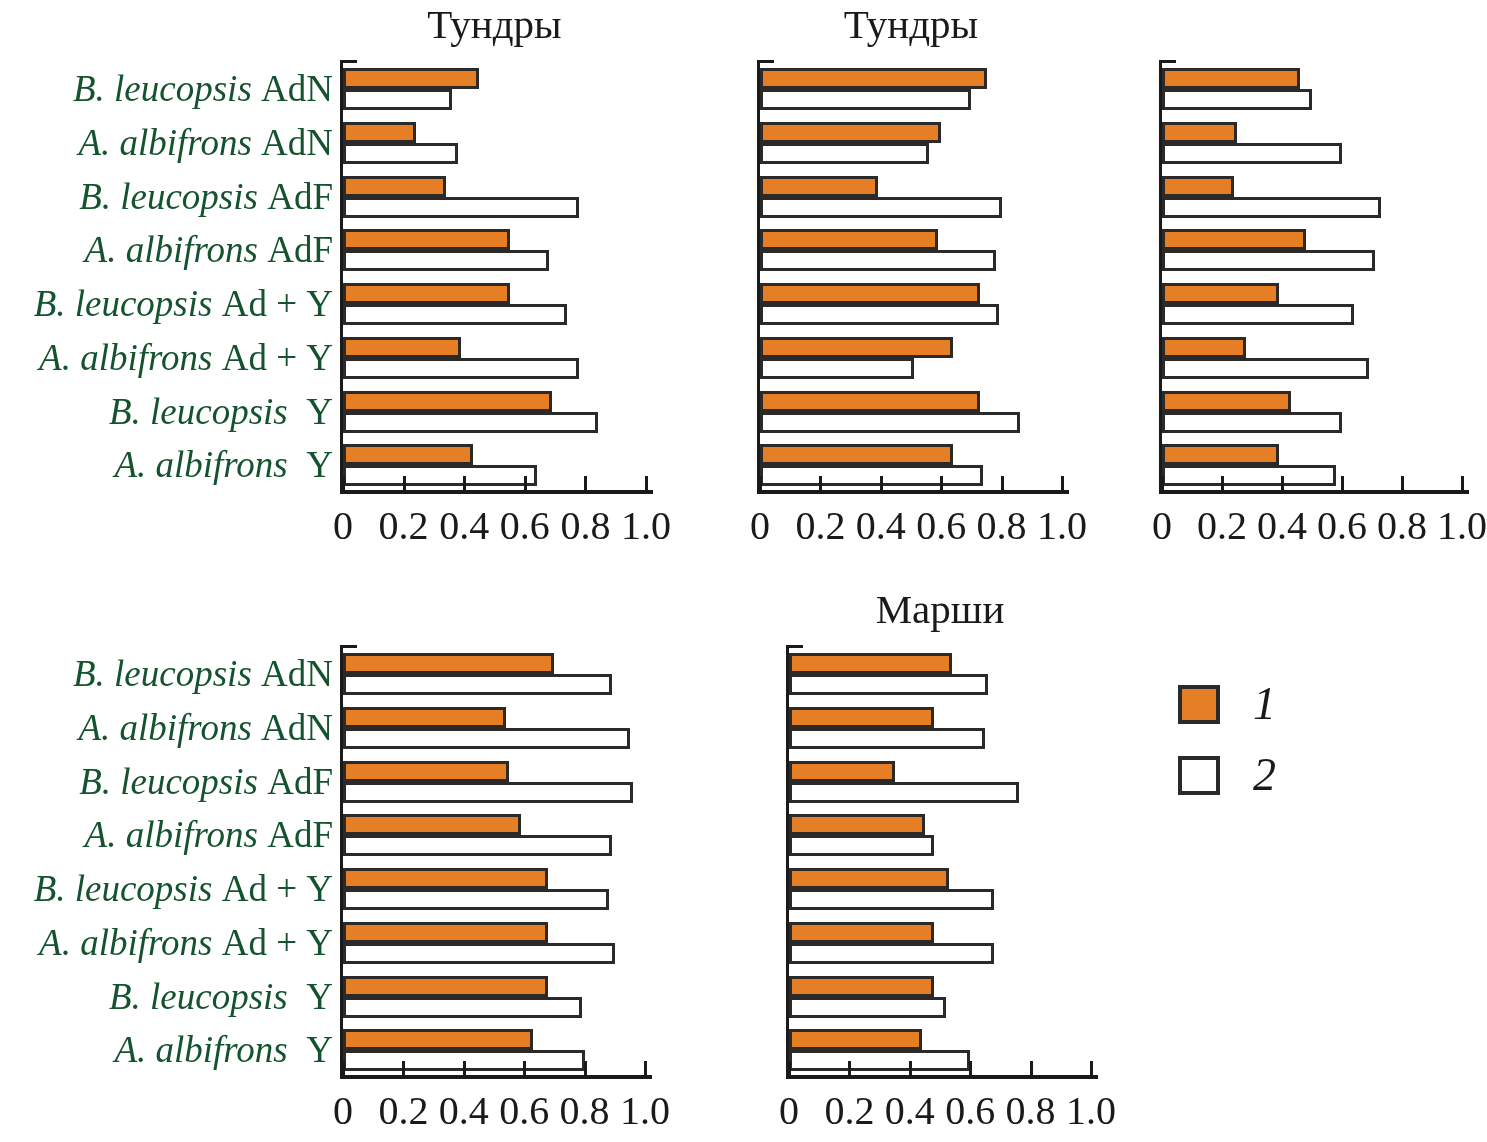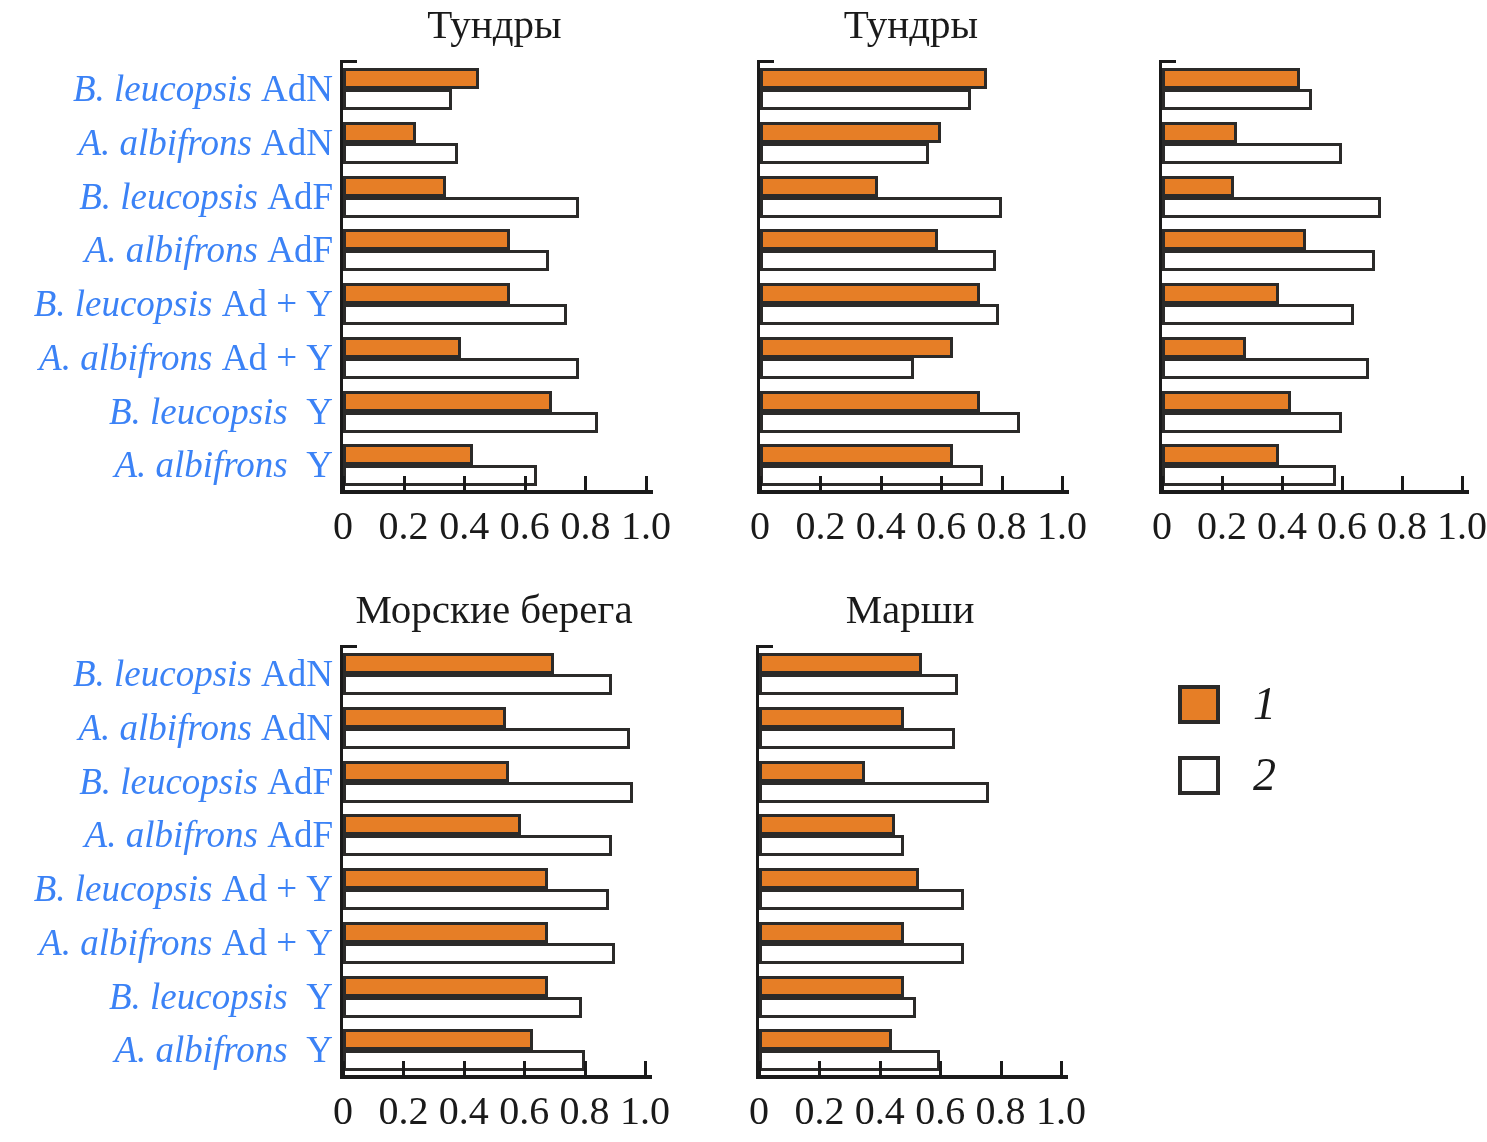--- a/index.html
+++ b/index.html
@@ -30,21 +30,21 @@
   .ytickcap { position: absolute; left: -3px; top: 0; width: 17px; height: 3px; background: var(--axis); }
   .xaxis { position: absolute; left: -3px; height: 4px; background: var(--axis); }
   .xtick { position: absolute; width: 3px; height: 14px; background: var(--axis); }
   .xticklabel {
     position: absolute; transform: translateX(-50%);
     font-size: 40px; line-height: 44px; color: var(--axis); white-space: nowrap;
   }
   .catlabel {
     position: absolute; right: calc(100% + 10px);
     white-space: nowrap; 
-    font-size: 37px; line-height: 44px; color: #3b82f6;
+    font-size: 37px; line-height: 44px; color: #14532d;
   }
   .catlabel i { font-style: italic; }
   .legend { position: absolute; left: 1178px; top: 684px; }
   .legend-row { display: flex; align-items: center; height: 40px; margin-bottom: 31px; }
   .swatch {
     width: 42px; height: 39px; box-sizing: border-box;
     border: 4px solid var(--outline); margin-right: 33px;
   }
   .swatch.s1 { background: var(--s1); }
   .swatch.s2 { background: var(--s2); }
@@ -161,21 +161,20 @@
       <div class="xticklabel" style="left: 120px; top: 444px;">0.4</div>
       <div class="xtick" style="left: 179px; top: 416px;"></div>
       <div class="xticklabel" style="left: 180px; top: 444px;">0.6</div>
       <div class="xtick" style="left: 239px; top: 416px;"></div>
       <div class="xticklabel" style="left: 240px; top: 444px;">0.8</div>
       <div class="xtick" style="left: 299px; top: 416px;"></div>
       <div class="xticklabel" style="left: 300px; top: 444px;">1.0</div>
     </div>
 
   <div class="chart" style="left:343px; top:645px; width:302px; height:430px;">
-    <div class="chart-title">Морские берега</div>
   <div class="bar bar1" style="top: 8px; width: 211px;"></div>
       <div class="bar bar1" style="top: 61.75px; width: 163px;"></div>
       <div class="bar bar1" style="top: 115.5px; width: 166px;"></div>
       <div class="bar bar1" style="top: 169.25px; width: 178px;"></div>
       <div class="bar bar1" style="top: 223px; width: 205px;"></div>
       <div class="bar bar1" style="top: 276.75px; width: 205px;"></div>
       <div class="bar bar1" style="top: 330.5px; width: 205px;"></div>
       <div class="bar bar1" style="top: 384.25px; width: 190px;"></div>
       <div class="bar bar2" style="top: 29px; width: 269px;"></div>
       <div class="bar bar2" style="top: 82.75px; width: 287px;"></div>
@@ -203,21 +202,21 @@
       <div class="catlabel" style="top: 7px;"><i>B. leucopsis</i><span>&nbsp;AdN</span></div>
       <div class="catlabel" style="top: 60.75px;"><i>A. albifrons</i><span>&nbsp;AdN</span></div>
       <div class="catlabel" style="top: 114.5px;"><i>B. leucopsis</i><span>&nbsp;AdF</span></div>
       <div class="catlabel" style="top: 168.25px;"><i>A. albifrons</i><span>&nbsp;AdF</span></div>
       <div class="catlabel" style="top: 222px;"><i>B. leucopsis</i><span>&nbsp;Ad&nbsp;+&nbsp;Y</span></div>
       <div class="catlabel" style="top: 275.75px;"><i>A. albifrons</i><span>&nbsp;Ad&nbsp;+&nbsp;Y</span></div>
       <div class="catlabel" style="top: 329.5px;"><i>B. leucopsis</i><span>&nbsp;&nbsp;Y</span></div>
       <div class="catlabel" style="top: 383.25px;"><i>A. albifrons</i><span>&nbsp;&nbsp;Y</span></div>
     </div>
 
-  <div class="chart" style="left:759px; top:645px; width:302px; height:430px;">
+  <div class="chart" style="left:789px; top:645px; width:302px; height:430px;">
     <div class="chart-title">Марши</div>
   <div class="bar bar1" style="top: 8px; width: 163px;"></div>
       <div class="bar bar1" style="top: 61.75px; width: 145px;"></div>
       <div class="bar bar1" style="top: 115.5px; width: 106px;"></div>
       <div class="bar bar1" style="top: 169.25px; width: 136px;"></div>
       <div class="bar bar1" style="top: 223px; width: 160px;"></div>
       <div class="bar bar1" style="top: 276.75px; width: 145px;"></div>
       <div class="bar bar1" style="top: 330.5px; width: 145px;"></div>
       <div class="bar bar1" style="top: 384.25px; width: 133px;"></div>
       <div class="bar bar2" style="top: 29px; width: 199px;"></div>

